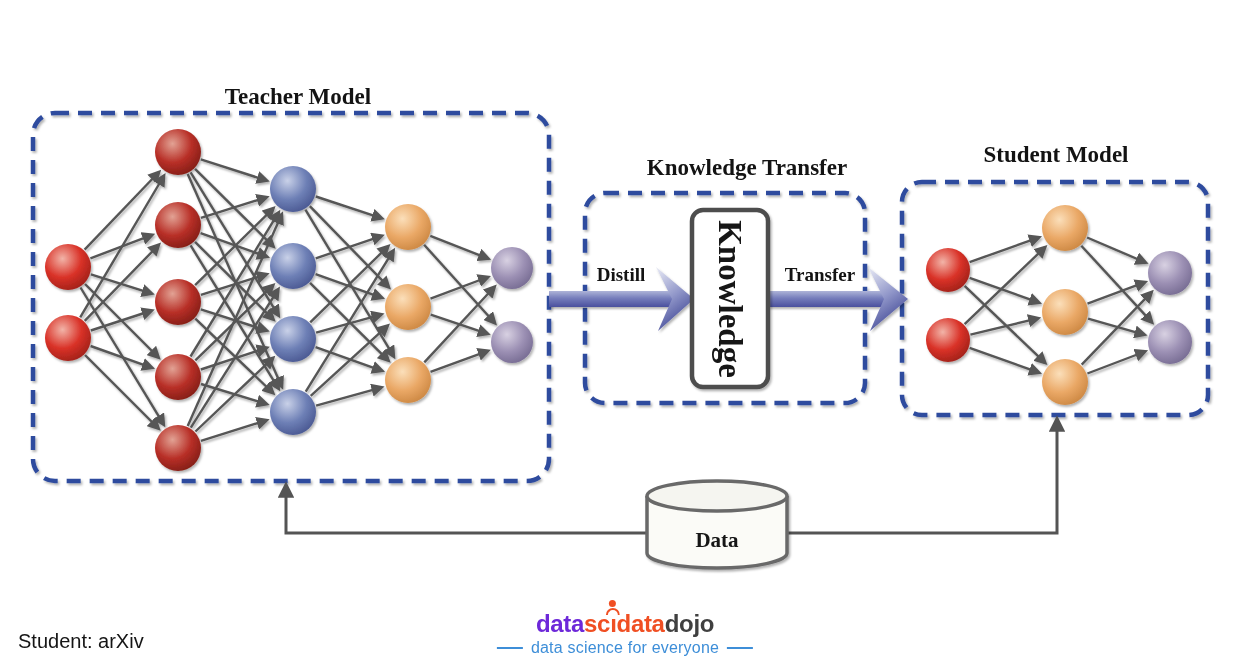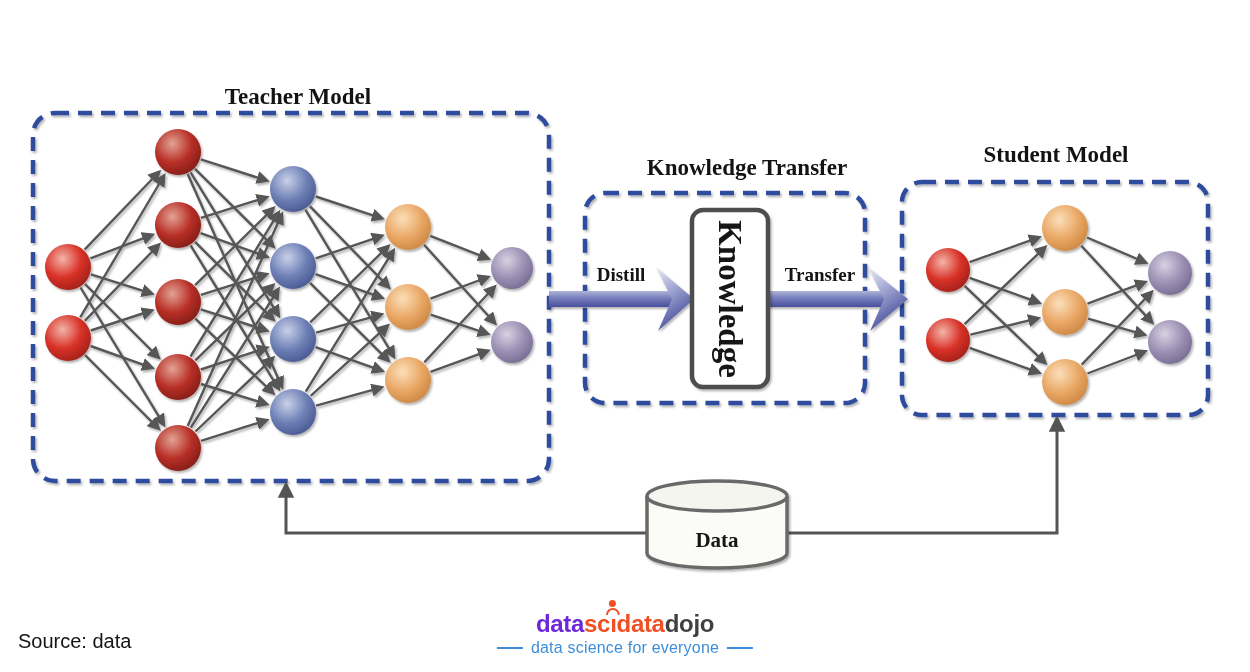--- a/index.html
+++ b/index.html
@@ -200,14 +200,14 @@
 
   <div class="logo">
     <div class="logo-word"><span class="lw-data">data</span><span class="lw-sci"><span>sc</span><span class="i-wrap"><span class="i-head"></span><span class="i-arms"></span><span>ı</span></span><span>data</span></span><span class="lw-dojo">dojo</span></div>
     <div class="logo-tag">
       <span class="tag-dash"></span>
       <span>data science for everyone</span>
       <span class="tag-dash"></span>
     </div>
   </div>
 
-  <div class="source">Source: data</div>
+  <div class="source">Student: arXiv</div>
 </div>
 
 </body></html>

